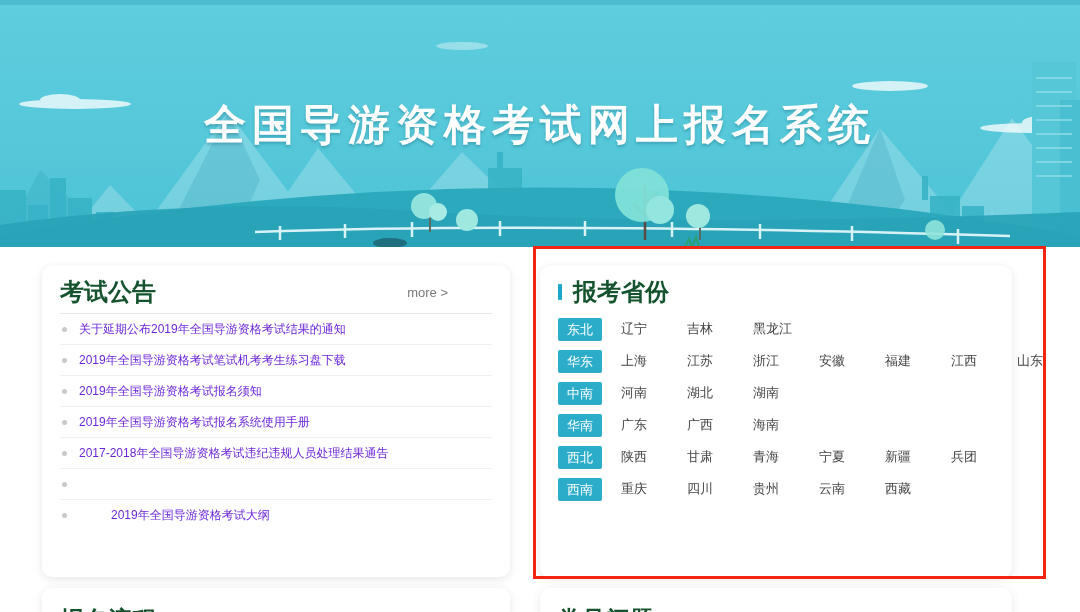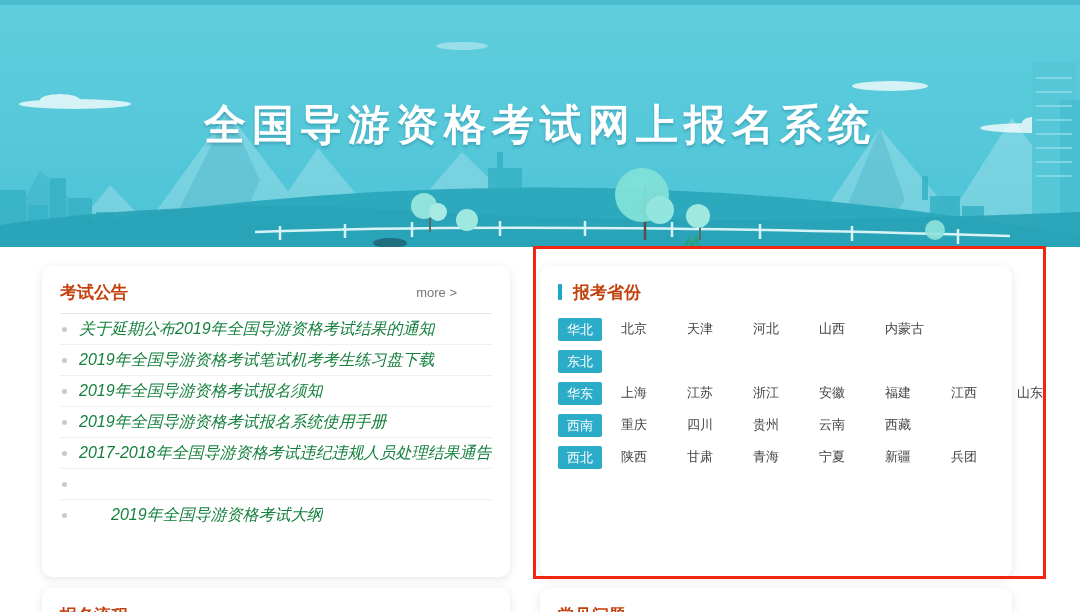--- a/index.html
+++ b/index.html
@@ -17,29 +17,29 @@
     text-shadow:0 2px 3px rgba(0,70,90,.28);white-space:nowrap;
   }
   
   .card{
     position:absolute;background:#ffffff;border-radius:10px;
     box-shadow:0 2px 10px rgba(0,0,0,.10);box-sizing:border-box;
   }
   .card-announcements{left:42px;top:266px;width:468px;height:311px;padding:13px 18px 0;}
   .card-provinces{left:540px;top:266px;width:472px;height:311px;padding:13px 18px 0;}
   .card-header{display:flex;align-items:center;justify-content:space-between;height:26px;}
-  .card-title{color:#c2410c;font-size:17px;font-weight:bold;}
-  .more-link{color:#777;font-size:13px;margin-right:35px;cursor:pointer;}
+  .card-title{color:#14532d;font-size:24px;font-weight:bold;}
+  .more-link{color:#777;font-size:13px;margin-right:44px;cursor:pointer;}
   .header-sep{border-bottom:1px solid #e6e6e6;margin-top:8px;}
   
   .ann-list{list-style:none;margin:0;padding:0;}
   .ann-item{display:flex;align-items:center;height:30px;border-bottom:1px solid #f0f0f0;cursor:pointer;}
   .ann-item:last-child{border-bottom:none;gap:32px;}
   .dot{width:5px;height:5px;border-radius:50%;background:#c9c9c9;margin:0 12px 0 2px;flex:none;}
-  .ann-text{font-size:16px;color:#15803d;white-space:nowrap;overflow:hidden;font-style:italic;}
+  .ann-text{font-size:12px;color:#6d28d9;white-space:nowrap;overflow:hidden;}
   
   .prov-header{display:flex;align-items:center;height:26px;}
   .prov-bar{width:4px;height:16px;background:#1ba7c9;margin-right:11px;border-radius:1px;}
   .region-rows{margin-top:8px;}
   .region-row{display:flex;align-items:center;height:32px;}
   .region-btn{
     background:#2bacc9;color:#fff;font-size:13px;width:44px;height:23px;line-height:23px;
     text-align:center;border-radius:2px;margin-right:19px;flex:none;cursor:pointer;
   }
   .prov-list{display:flex;}
@@ -206,72 +206,83 @@
   </li>
 </ul>
 </div>
 
 <div class="card card-provinces">
   <div class="prov-header">
     <span class="prov-bar"></span>
     <span class="card-title">报考省份</span>
   </div>
   <div class="region-rows" id="region-rows">
-  <div class="region-row">
-    <span class="region-btn">华北</span>
-    <span class="prov-list">
-          <span class="prov-link">北京</span>
-          <span class="prov-link">天津</span>
-          <span class="prov-link">河北</span>
-          <span class="prov-link">山西</span>
-          <span class="prov-link">内蒙古</span>
-        </span>
-  </div>
 
   <div class="region-row">
     <span class="region-btn">东北</span>
+    <span class="prov-list">
+          <span class="prov-link">辽宁</span>
+          <span class="prov-link">吉林</span>
+          <span class="prov-link">黑龙江</span>
+        </span>
   </div>
 
   <div class="region-row">
     <span class="region-btn">华东</span>
     <span class="prov-list">
           <span class="prov-link">上海</span>
           <span class="prov-link">江苏</span>
           <span class="prov-link">浙江</span>
           <span class="prov-link">安徽</span>
           <span class="prov-link">福建</span>
           <span class="prov-link">江西</span>
           <span class="prov-link">山东</span>
         </span>
   </div>
 
-
-
-  <div class="region-row">
-    <span class="region-btn">西南</span>
-    <span class="prov-list">
-          <span class="prov-link">重庆</span>
-          <span class="prov-link">四川</span>
-          <span class="prov-link">贵州</span>
-          <span class="prov-link">云南</span>
-          <span class="prov-link">西藏</span>
+  <div class="region-row">
+    <span class="region-btn">中南</span>
+    <span class="prov-list">
+          <span class="prov-link">河南</span>
+          <span class="prov-link">湖北</span>
+          <span class="prov-link">湖南</span>
+        </span>
+  </div>
+
+  <div class="region-row">
+    <span class="region-btn">华南</span>
+    <span class="prov-list">
+          <span class="prov-link">广东</span>
+          <span class="prov-link">广西</span>
+          <span class="prov-link">海南</span>
         </span>
   </div>
 
   <div class="region-row">
     <span class="region-btn">西北</span>
     <span class="prov-list">
           <span class="prov-link">陕西</span>
           <span class="prov-link">甘肃</span>
           <span class="prov-link">青海</span>
           <span class="prov-link">宁夏</span>
           <span class="prov-link">新疆</span>
           <span class="prov-link">兵团</span>
         </span>
   </div>
+
+  <div class="region-row">
+    <span class="region-btn">西南</span>
+    <span class="prov-list">
+          <span class="prov-link">重庆</span>
+          <span class="prov-link">四川</span>
+          <span class="prov-link">贵州</span>
+          <span class="prov-link">云南</span>
+          <span class="prov-link">西藏</span>
+        </span>
+  </div>
 </div>
 </div>
 
 <div class="card stub stub-left">
   <span class="card-title">报名流程</span>
 </div>
 <div class="card stub stub-right">
   <span class="card-title">常见问题</span>
 </div>
 

